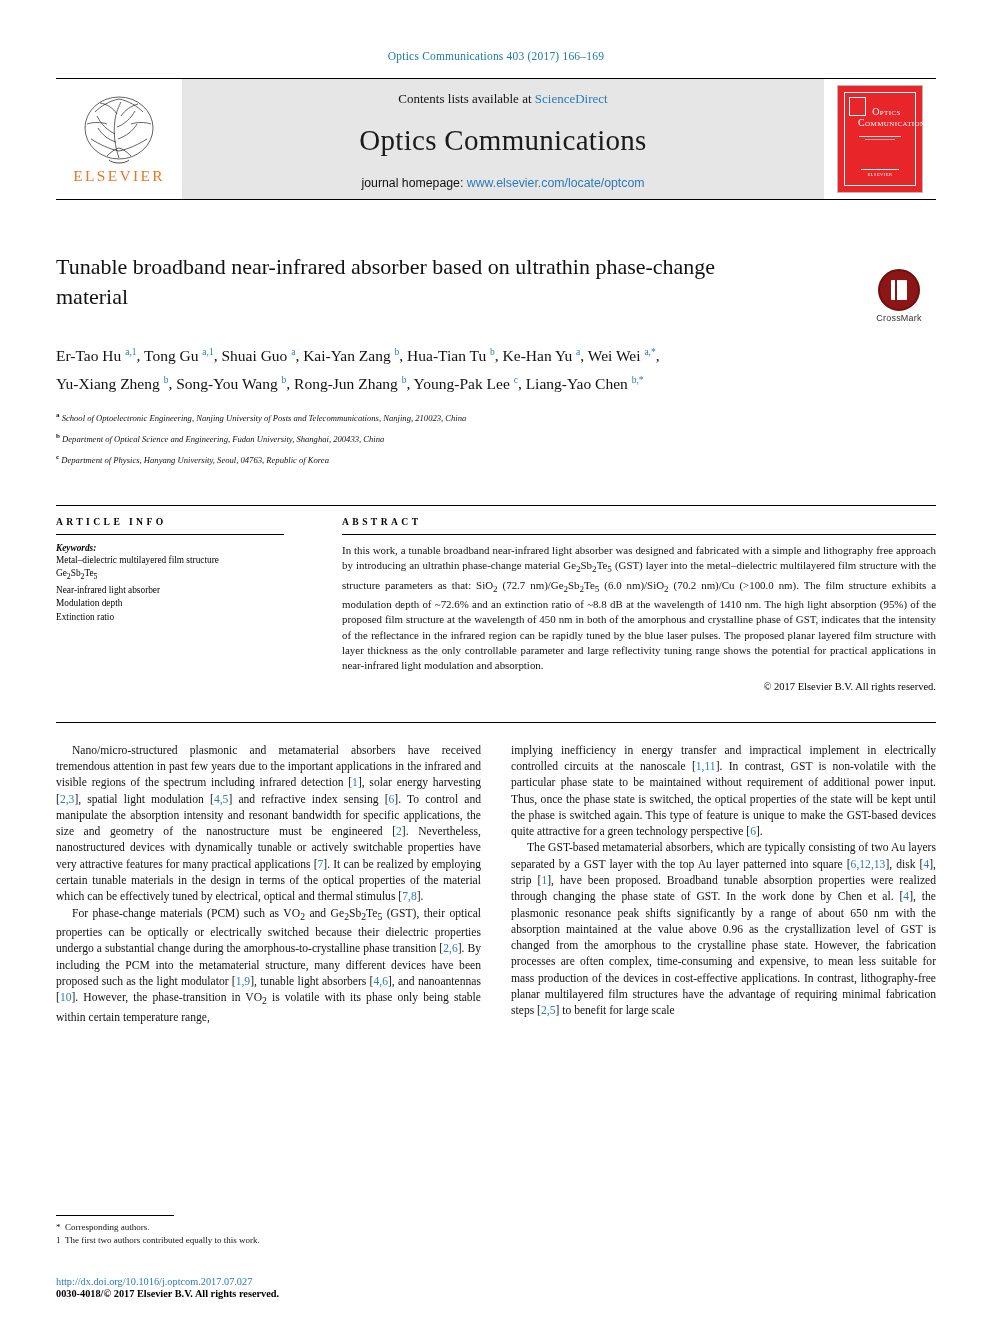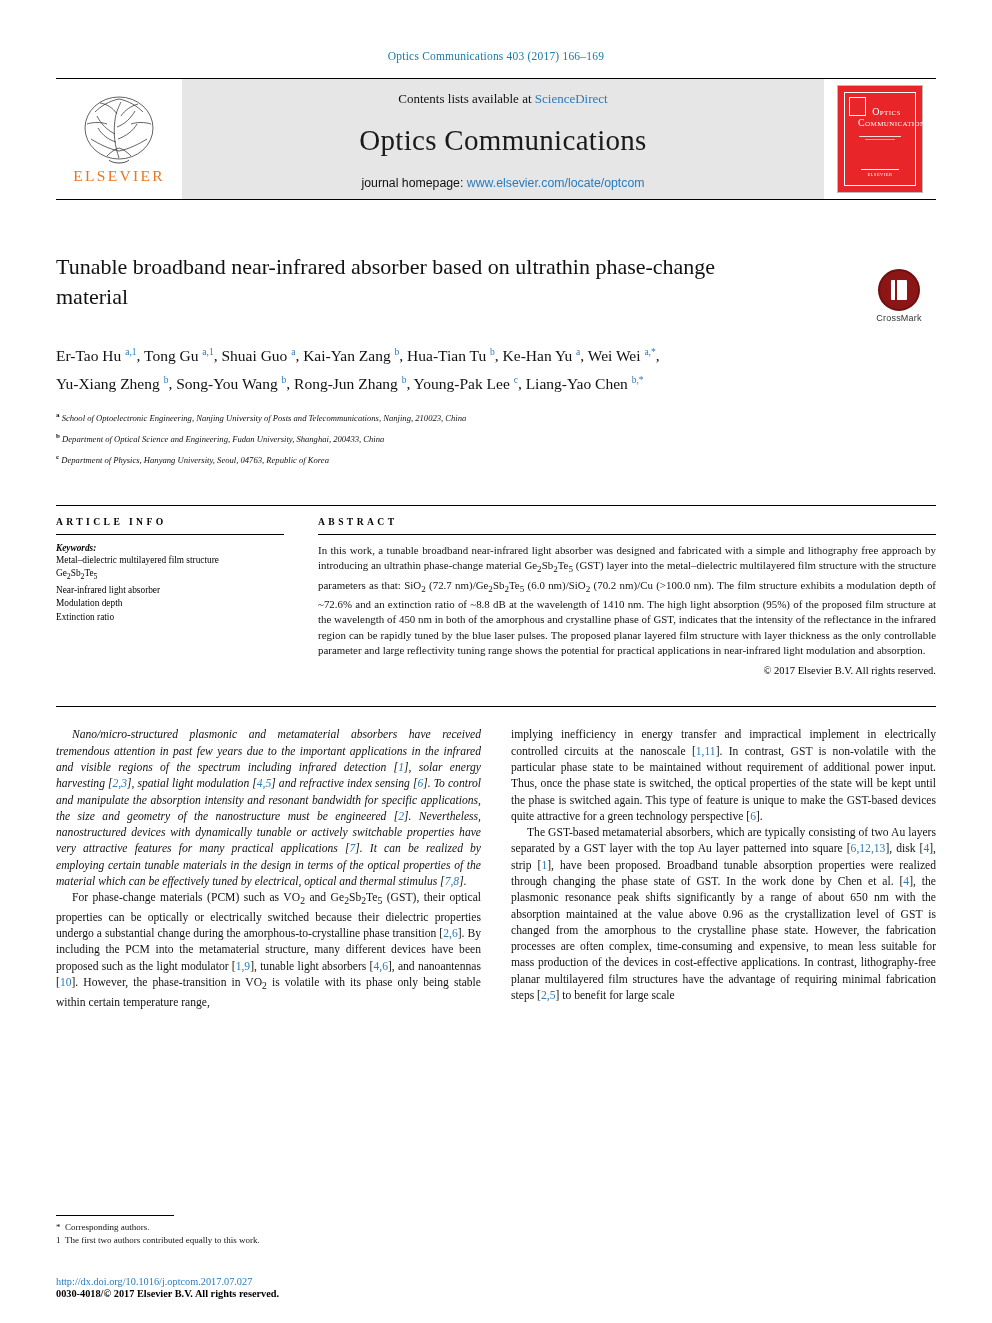--- a/index.html
+++ b/index.html
@@ -229,21 +229,21 @@
     line-height: 18px;
     font-style: italic;
     color: #111;
   }
   .affiliations sup { font-style: normal; font-weight: bold; font-size: 7px; }
 
   
   .info-abstract {
     margin-top: 36px;
     display: flex;
-    gap: 34px;
+    gap: 58px;
     border-top: 1px solid #000;
     padding-top: 10px;
   }
   .col-info { width: 228px; flex: 0 0 228px; }
   .col-abs { flex: 1 1 auto; }
   .sec-head {
     font-size: 9.6px;
     font-weight: bold;
     letter-spacing: 3.4px;
     font-family: "Liberation Serif", serif;
@@ -274,21 +274,21 @@
   }
   .bcol { flex: 1 1 0; width: 420px; }
   .bcol p {
     margin: 0;
     font-size: 11.6px;
     line-height: 16.3px;
     text-align: justify;
     text-indent: 16px;
     color: #111;
   }
-  .bcol p.first { text-indent: 16px; font-style: italic; }
+  .bcol p.first { text-indent: 16px; }
   .ref { color: #2b7bba; }
 
   
   .footnotes {
     position: absolute;
     left: 56px;
     bottom: 76px;
     width: 420px;
   }
   .fn-rule { width: 118px; border-top: 1px solid #000; margin-bottom: 5px; }

